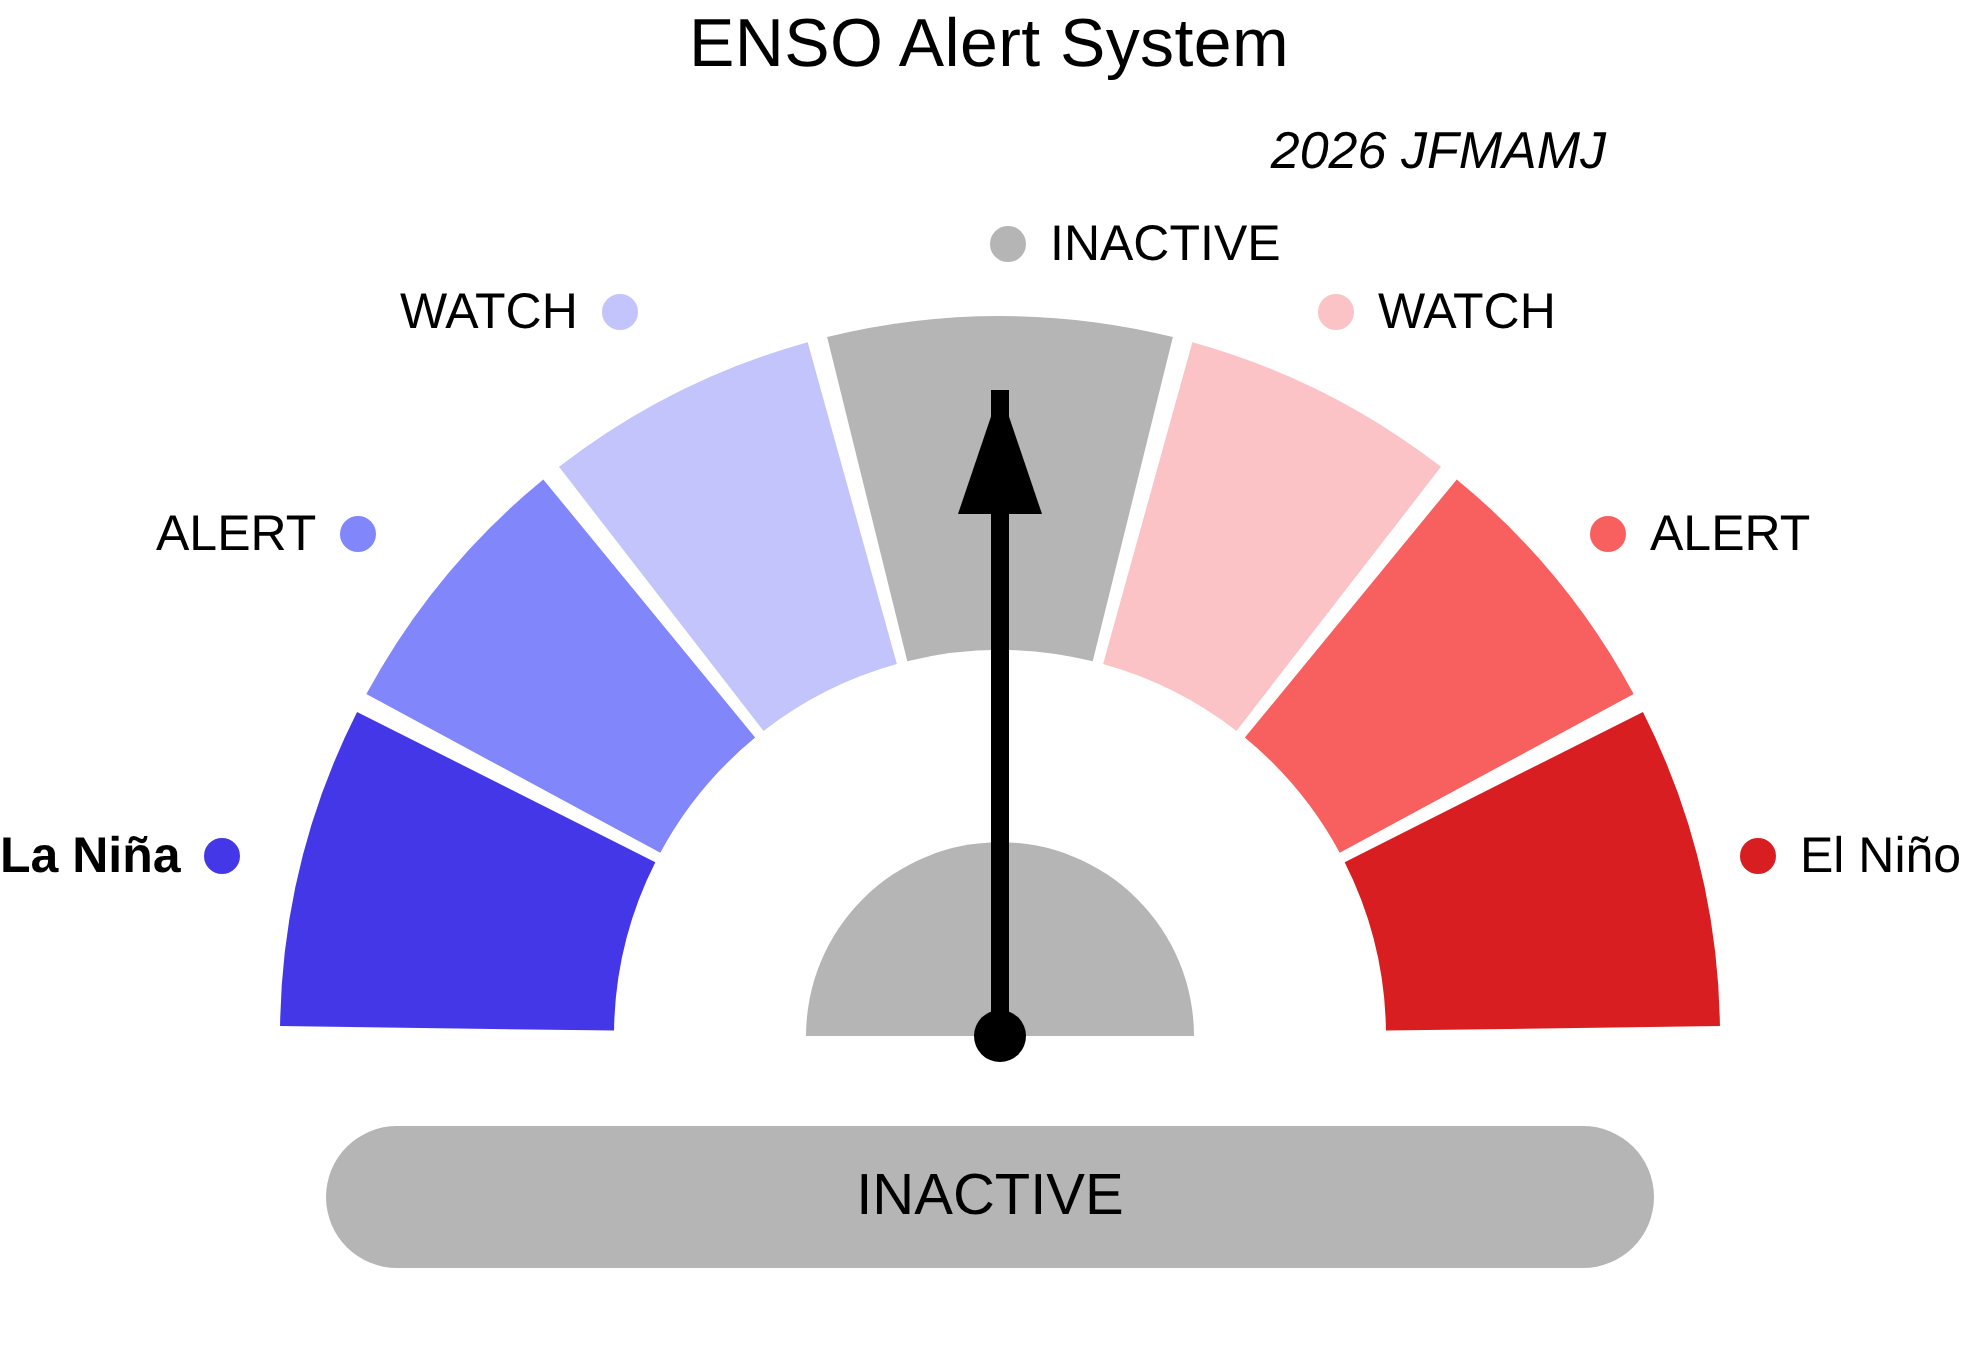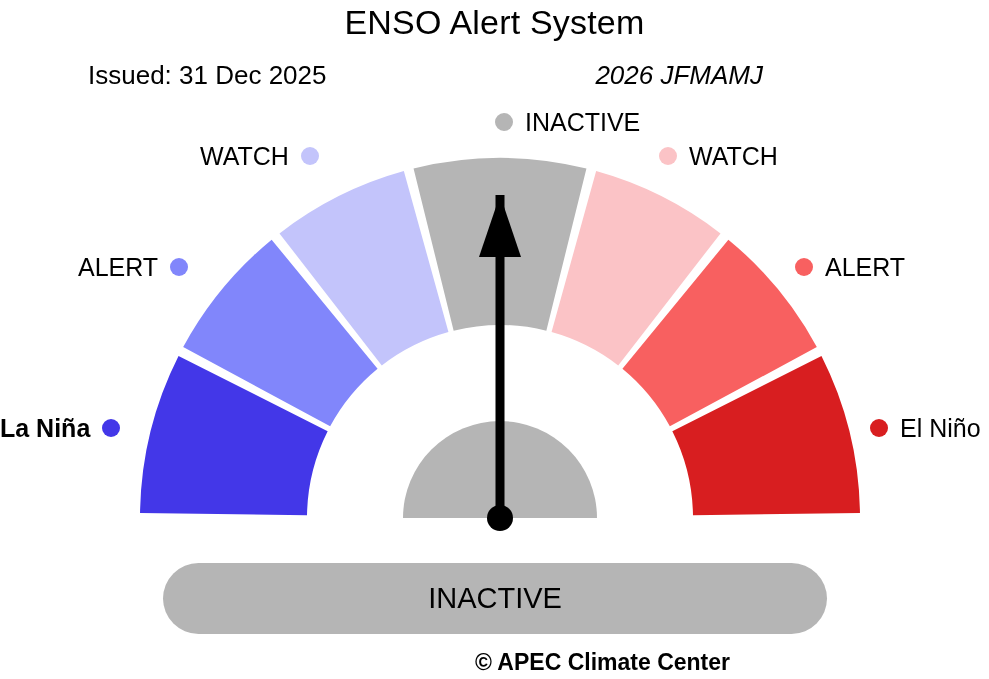--- a/index.html
+++ b/index.html
@@ -13,20 +13,21 @@
     overflow: hidden;
     font-family: "Liberation Sans", sans-serif;
     color: #000000;
     position: relative;
   }
   #stage {
     position: absolute;
     left: 0; top: 0;
     width: 834px;
     height: 679px;
+    padding-left: 40px;
   }
   .title {
     position: absolute;
     left: 0;
     top: 0;
     width: 989px;
     text-align: center;
     font-size: 34px;
     line-height: 44px;
     font-weight: normal;
@@ -92,21 +93,20 @@
     font-weight: bold;
     white-space: nowrap;
   }
 </style>
 </head>
 <body>
 
 <div id="stage">
 
   <div class="title">ENSO Alert System</div>
-  <div class="issued">Issued: 31 Dec 2025</div>
   <div class="season">2026 JFMAMJ</div>
 
   <svg class="gauge" width="989" height="679" viewBox="0 0 989 679">
     <g id="gauge-segments">
         <path d="M 140.03509135665047 512.9736150779077 A 360 360 0 0 1 178.53046619022905 355.9588359948975 L 327.6566110408728 431.12793151948676 A 193 193 0 0 0 307.01881286620426 515.3052991945449 Z" fill="#4337E8"></path>
         <path d="M 183.1802571661429 347.0460572239159 A 360 360 0 0 1 271.6357644587664 239.70200157804226 L 377.5713959459498 368.801350846006 A 193 193 0 0 0 330.14941564740434 426.34969178948825 Z" fill="#8186FB"></path>
         <path d="M 279.49533640895527 233.43420209976006 A 360 360 0 0 1 403.8312545612506 171.08275857095686 L 448.4428670286705 332.0138122338741 A 193 193 0 0 0 381.78499979702326 365.44111390348246 Z" fill="#C3C4FB"></path>
         <path d="M 413.55524719084394 168.53282741899216 A 360 360 0 0 1 586.444752809156 168.53282741899216 L 546.343992478242 330.64676581073746 A 193 193 0 0 0 453.656007521758 330.64676581073746 Z" fill="#B5B5B5"></path>
         <path d="M 596.1687454387493 171.0827585709568 A 360 360 0 0 1 720.5046635910446 233.43420209976 L 618.2150002029767 365.44111390348246 A 193 193 0 0 0 551.5571329713295 332.0138122338741 Z" fill="#FBC3C6"></path>
         <path d="M 728.3642355412334 239.7020015780421 A 360 360 0 0 1 816.819742833857 347.0460572239158 L 669.8505843525957 426.34969178948825 A 193 193 0 0 0 622.4286040540501 368.8013508460059 Z" fill="#F86060"></path>
@@ -152,15 +152,14 @@
 
   <div class="legend right-side" style="left:870px; top:414px;">
     <span class="dot" style="width: 18px; height: 18px; background: rgb(216, 30, 32);"></span>
     <span>El Niño</span>
   </div>
 
   <div class="statusbar" id="status-bar" style="background: rgb(181, 181, 181);">
     <span>INACTIVE</span>
   </div>
 
-  <div class="copyright">© APEC Climate Center</div>
 
 </div>
 
 </body></html>

